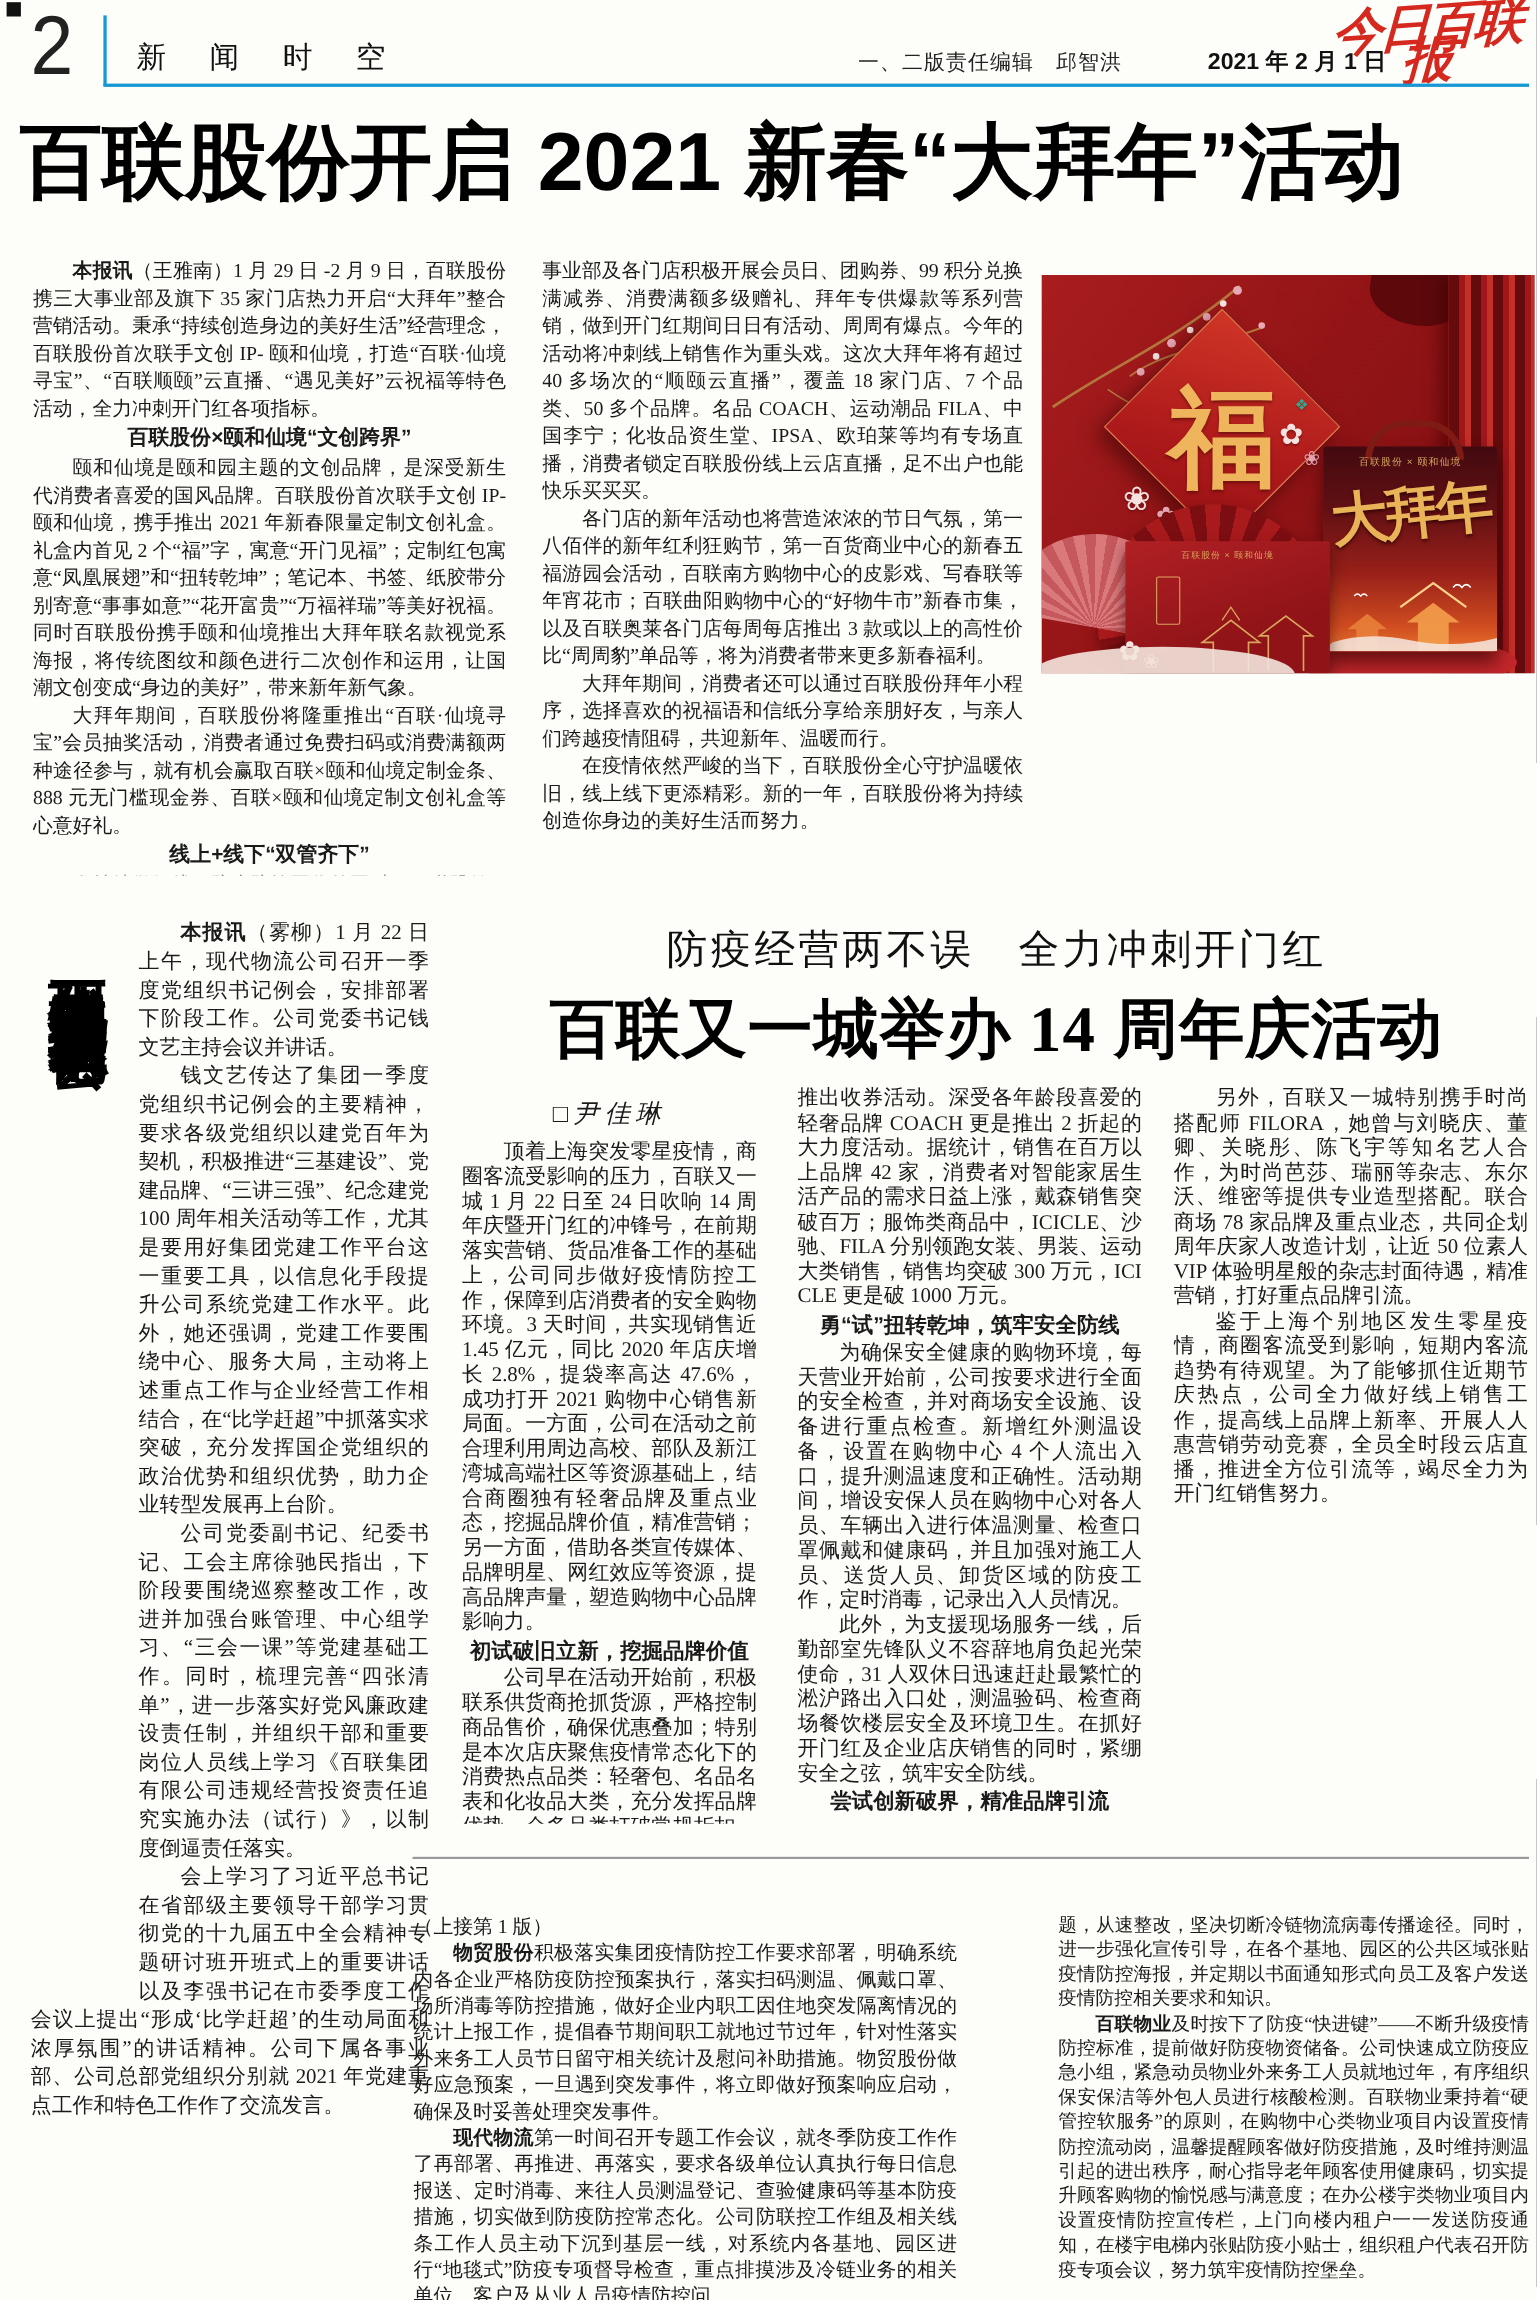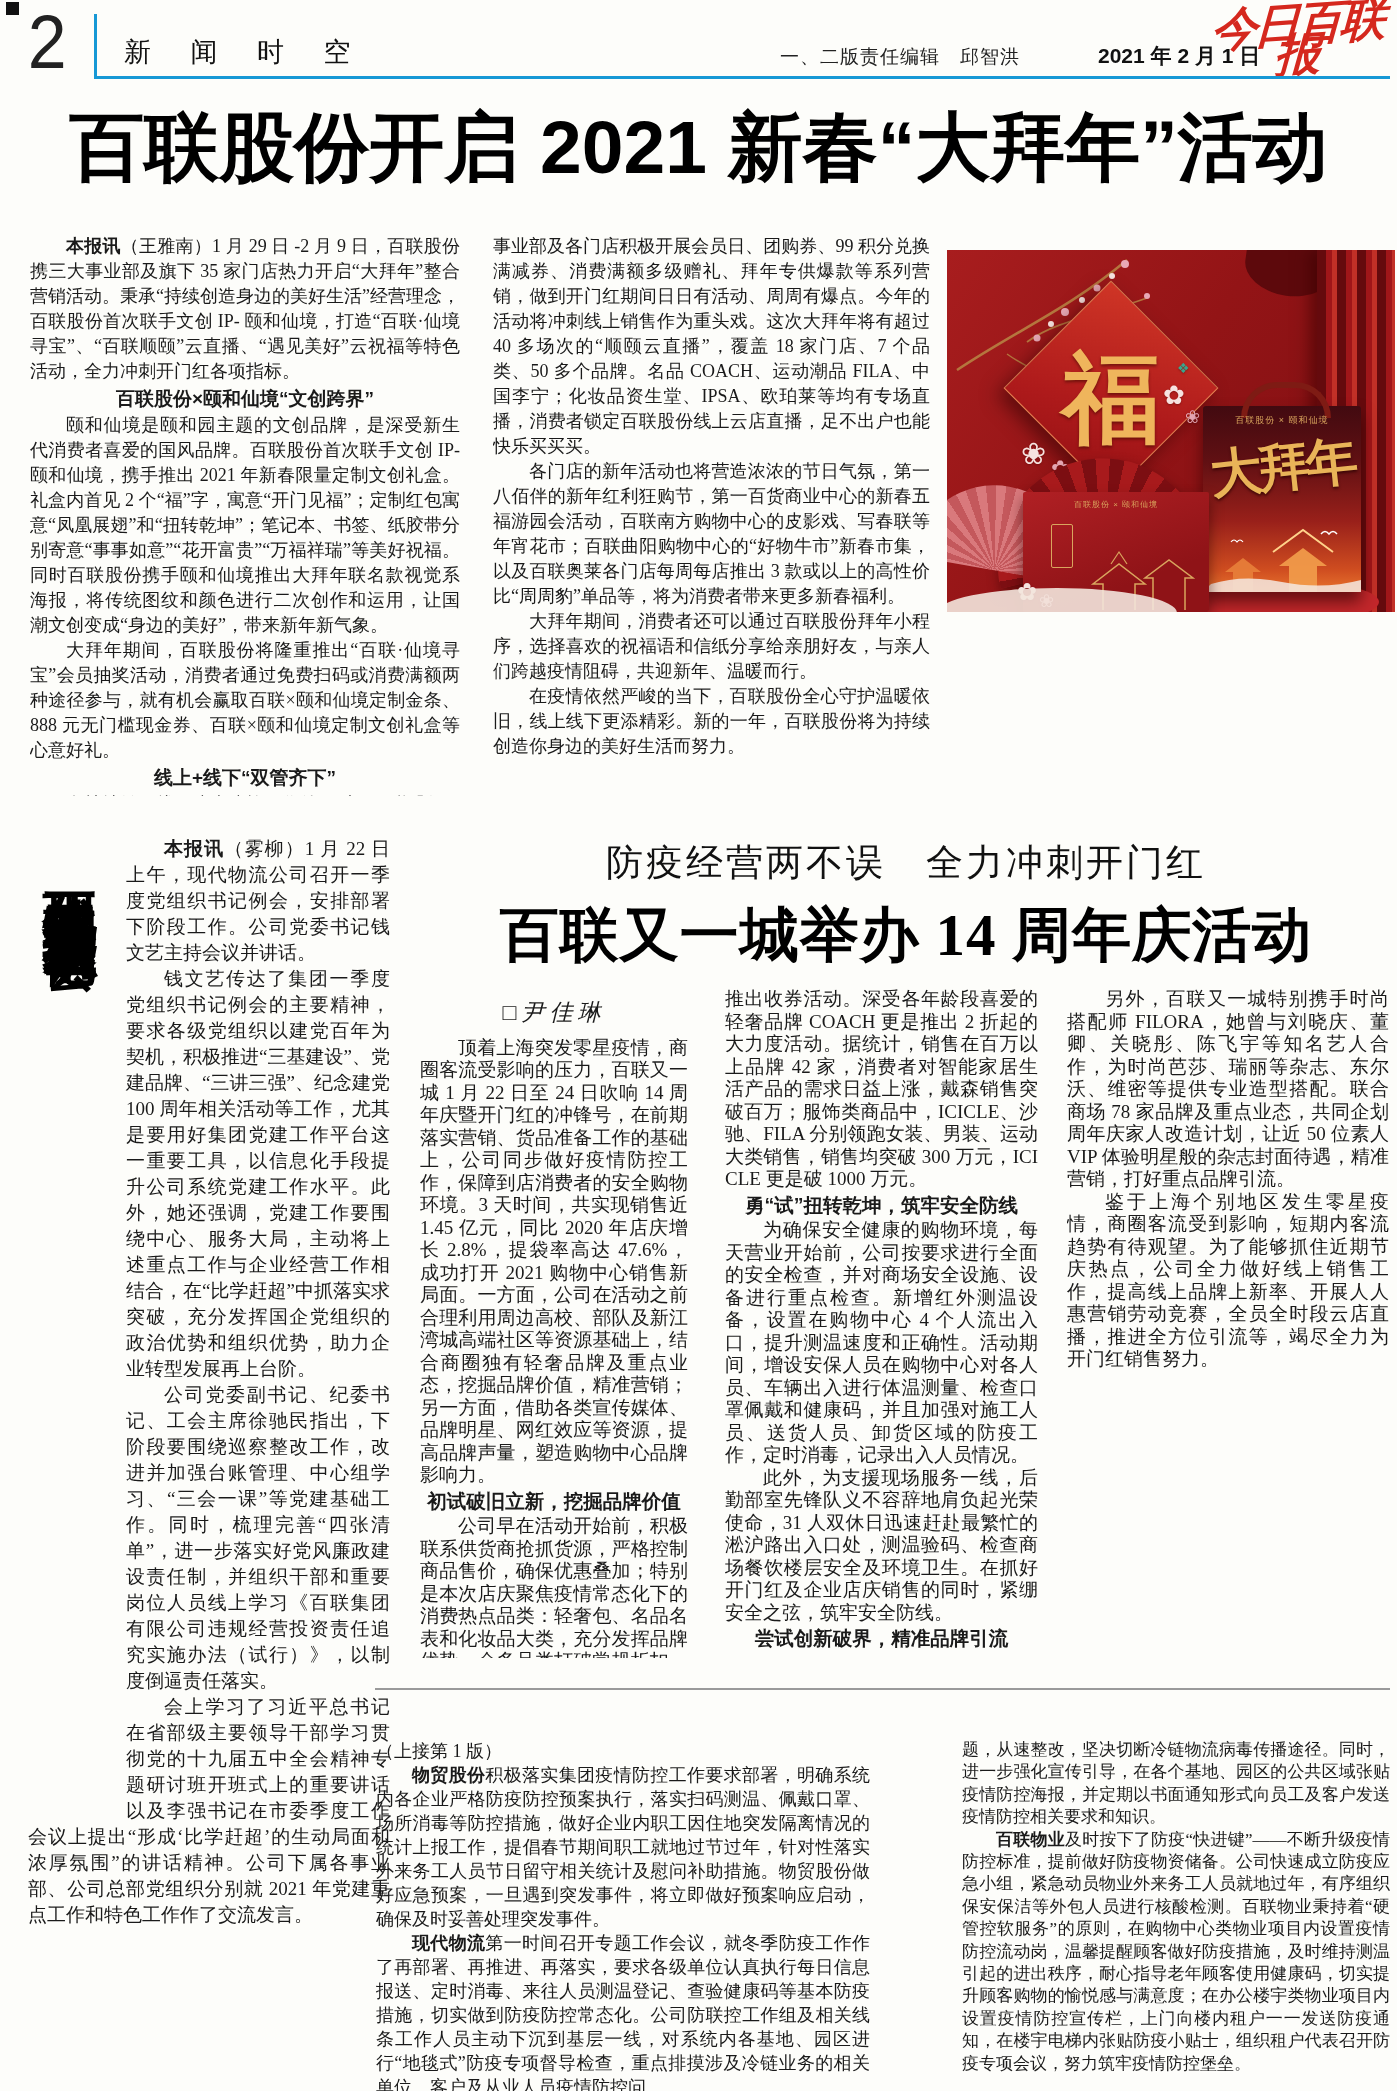--- a/index.html
+++ b/index.html
@@ -19,21 +19,21 @@
                  font-size:19px; color:#222; letter-spacing:1px; }
   .head-date { position:absolute; left:1062px; top:42px; font-family:"Liberation Sans",sans-serif;
                font-weight:bold; font-size:21px; color:#111;margin-left:36px; }
   .masthead { position:absolute; left:1204px; top:10px; width:185px; text-align:center;
               font-family:"Liberation Serif",serif; font-style:italic; font-weight:bold;
               font-size:46px; line-height:30px; color:#d5281e; transform:rotate(-4deg) skewX(-6deg);
               letter-spacing:-3px; word-break:break-all; }
   .head-hline { position:absolute; left:94px; top:76px; width:1296px; height:3px; background:#1798d5; }
 
   
-  .headline1 { position:absolute; left:18px; top:92px; width:1361px; text-align:center;
+  .headline1 { position:absolute; left:18px; top:92px; width:1361px; 
                font-family:"Liberation Sans",sans-serif; font-weight:900; font-size:75px;
                line-height:110px; letter-spacing:0px; color:#000; white-space:nowrap; }
   .a1col { position:absolute; top:234px; height:562px; overflow:hidden;
            font-size:18px; line-height:25px; text-align:justify; word-break:break-all; }
   .a1c1 { left:30px;  width:430px; }
   .a1c2 { left:493px; width:437px; }
 
   
   .it-p      { text-indent:2em; }
   .it-cont   { text-indent:0; }

